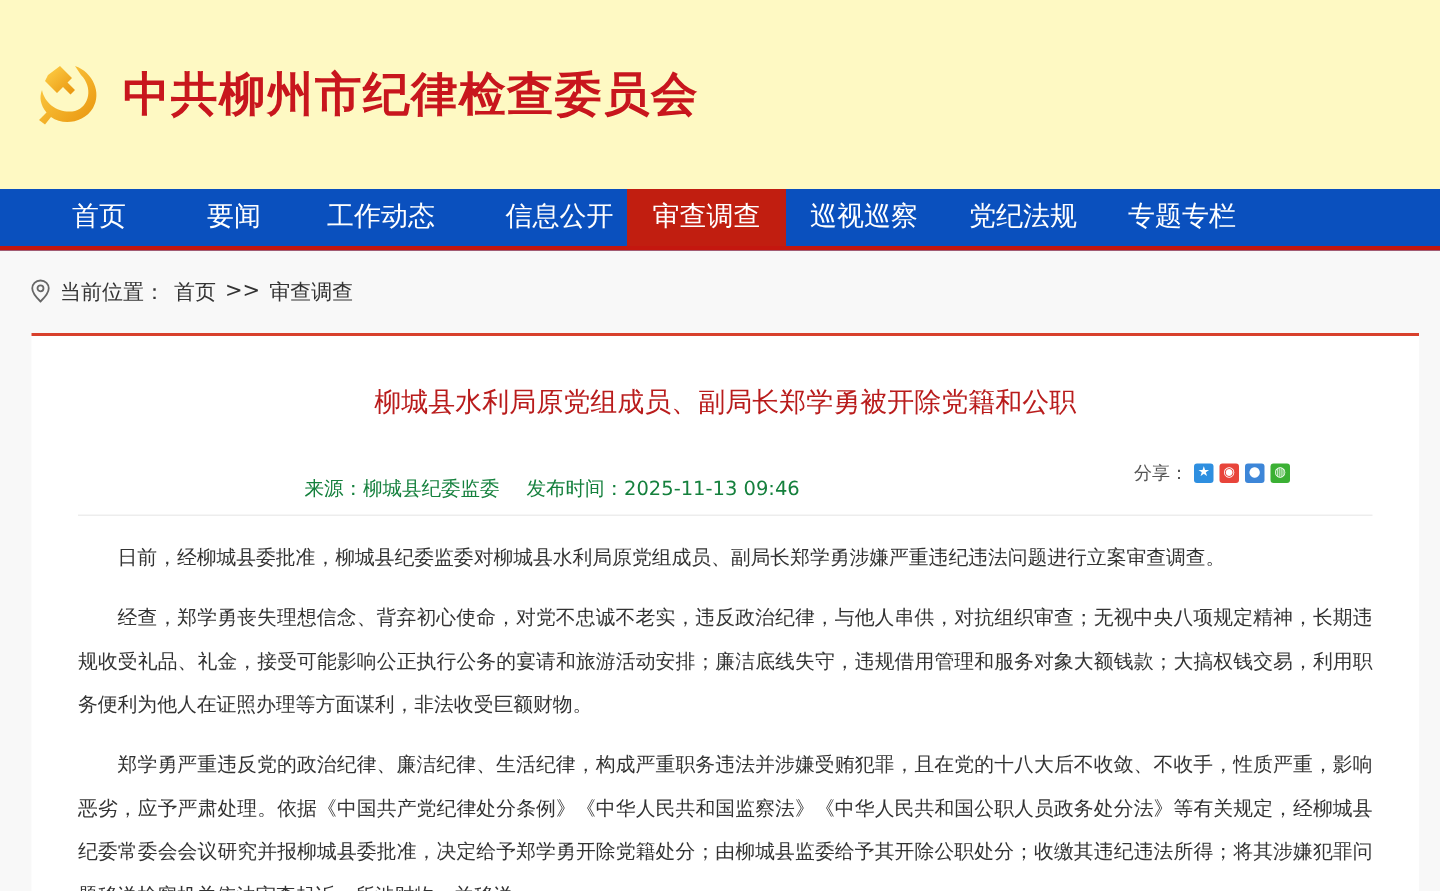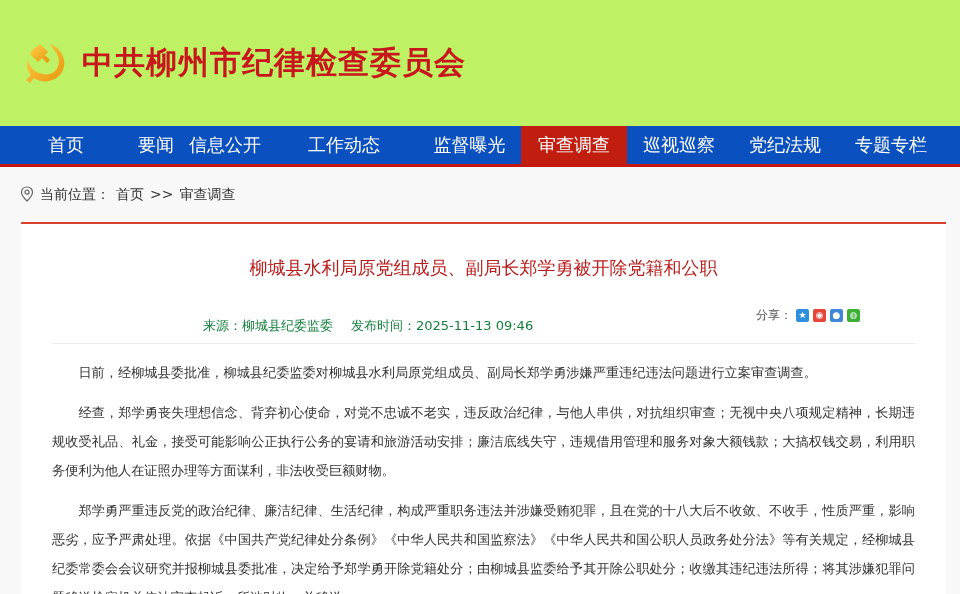--- a/index.html
+++ b/index.html
@@ -5,21 +5,21 @@
   * { margin: 0; padding: 0; box-sizing: border-box; }
   html, body { width: 960px; height: 594px; overflow: hidden; }
   body {
     background: #f8f8f8;
     font-family: "DejaVu Sans", "Liberation Sans", sans-serif;
     color: #333;
     position: relative;
   }
   .header {
     position: absolute; left: 0; top: 0; width: 960px; height: 126px;
-    background: #bef264;
+    background: #fef9c3;
   }
   .brand {
     position: absolute; display: flex; align-items: center;
   }
   .brand-left { left: 24px; top: 40px; }
   .brand-right { left: 604px; top: 38px; }
   .brand-title {
     font-family: "DejaVu Serif", "Liberation Serif", serif;
     font-weight: bold;
     color: #c8161d;
@@ -103,23 +103,22 @@
       <path d="M26 4 C38 8 44 22 38 32 C32 42 18 44 10 38 L6 43 L2 40 L7 35 C3 30 2 25 4 20 C6 30 16 36 26 34 C36 31 38 18 30 10 Z" fill="url(#gold1)"></path>
       <path d="M8 10 L16 4 L24 12 L21 15 L26 20 L23 23 L18 18 L14 22 L6 14 Z" fill="url(#gold1)"></path>
     </svg>
     <span class="brand-title">中共柳州市纪律检查委员会</span>
   </div>
 </div>
 
 <div class="nav">
   <div class="nav-item" style="width:132px">首页</div>
   <div class="nav-item" style="width:48px">要闻</div>
+  <div class="nav-item" style="width:148px">工作动态</div>
   <div class="nav-item" style="width:90px">信息公开</div>
-  <div class="nav-item" style="width:148px">工作动态</div>
-  <div class="nav-item" style="width:103px">监督曝光</div>
   <div class="nav-item active" style="width:106px">审查调查</div>
   <div class="nav-item" style="width:104px">巡视巡察</div>
   <div class="nav-item" style="width:108px">党纪法规</div>
   <div class="nav-item" style="width:104px">专题专栏</div>
 </div>
 
 <div class="breadcrumb">
   <svg class="pin" viewBox="0 0 14 16">
     <path d="M7 1 C3.7 1 1.5 3.4 1.5 6.2 C1.5 9.8 7 15 7 15 C7 15 12.5 9.8 12.5 6.2 C12.5 3.4 10.3 1 7 1 Z" fill="none" stroke="#666" stroke-width="1.2"></path>
     <circle cx="7" cy="6.2" r="2" fill="none" stroke="#666" stroke-width="1.2"></circle>

